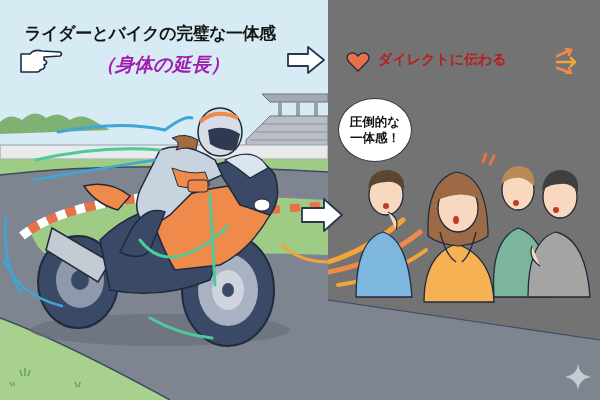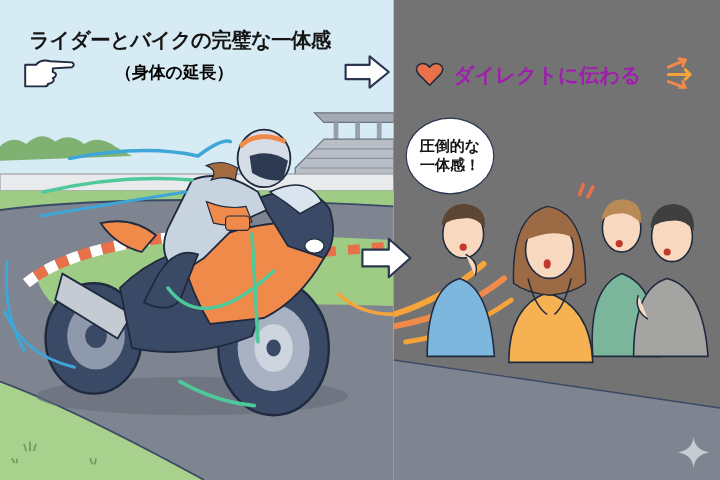--- a/index.html
+++ b/index.html
@@ -14,30 +14,30 @@
     }
     .right-panel {
       position: absolute; left: 328px; top: 0; width: 272px; height: 400px;
       background: #737373;
     }
     .title-left {
       position: absolute; left: 0; top: 22px; width: 300px; text-align: center;
       font-weight: bold; font-size: 17px; color: #151515; letter-spacing: -0.5px;
     }
     .subtitle-left {
-      position: absolute; left: 96px; top: 52px; font-weight: bold; font-size: 14px; color: #000000;
+      position: absolute; left: 96px; top: 52px; font-weight: bold; font-size: 19px; color: #a21caf; font-style: italic;
     }
     .pointing-hand { position: absolute; left: 18px; top: 48px; }
     .title-right-1 {
       position: absolute; left: 360px; top: 20px; width: 240px; text-align: center;
       font-weight: bold; font-size: 19px; color: #151515; padding-left: 0;
     }
     .title-right-1 span { display:inline-block; margin-left: -14px; }
     .title-right-2 {
-      position: absolute; left: 378px; top: 51px; font-weight: bold; font-size: 17px; color: #a21caf;
+      position: absolute; left: 378px; top: 51px; font-weight: bold; font-size: 14px; color: #b91c1c;
     }
     .heart { position: absolute; left: 346px; top: 51px; }
     .orange-arrows { position: absolute; left: 553px; top: 46px; }
     .arrow-top { position: absolute; left: 286px; top: 45px; }
     .arrow-mid { position: absolute; left: 300px; top: 197px; }
     .bubble {
       position: absolute; background: #fff; border: 1.5px solid #2a3650; border-radius: 50%;
       display: flex; align-items: center; justify-content: center; text-align: center;
       font-weight: bold; font-size: 12.5px; color: #151515; line-height: 1.25;
     }

